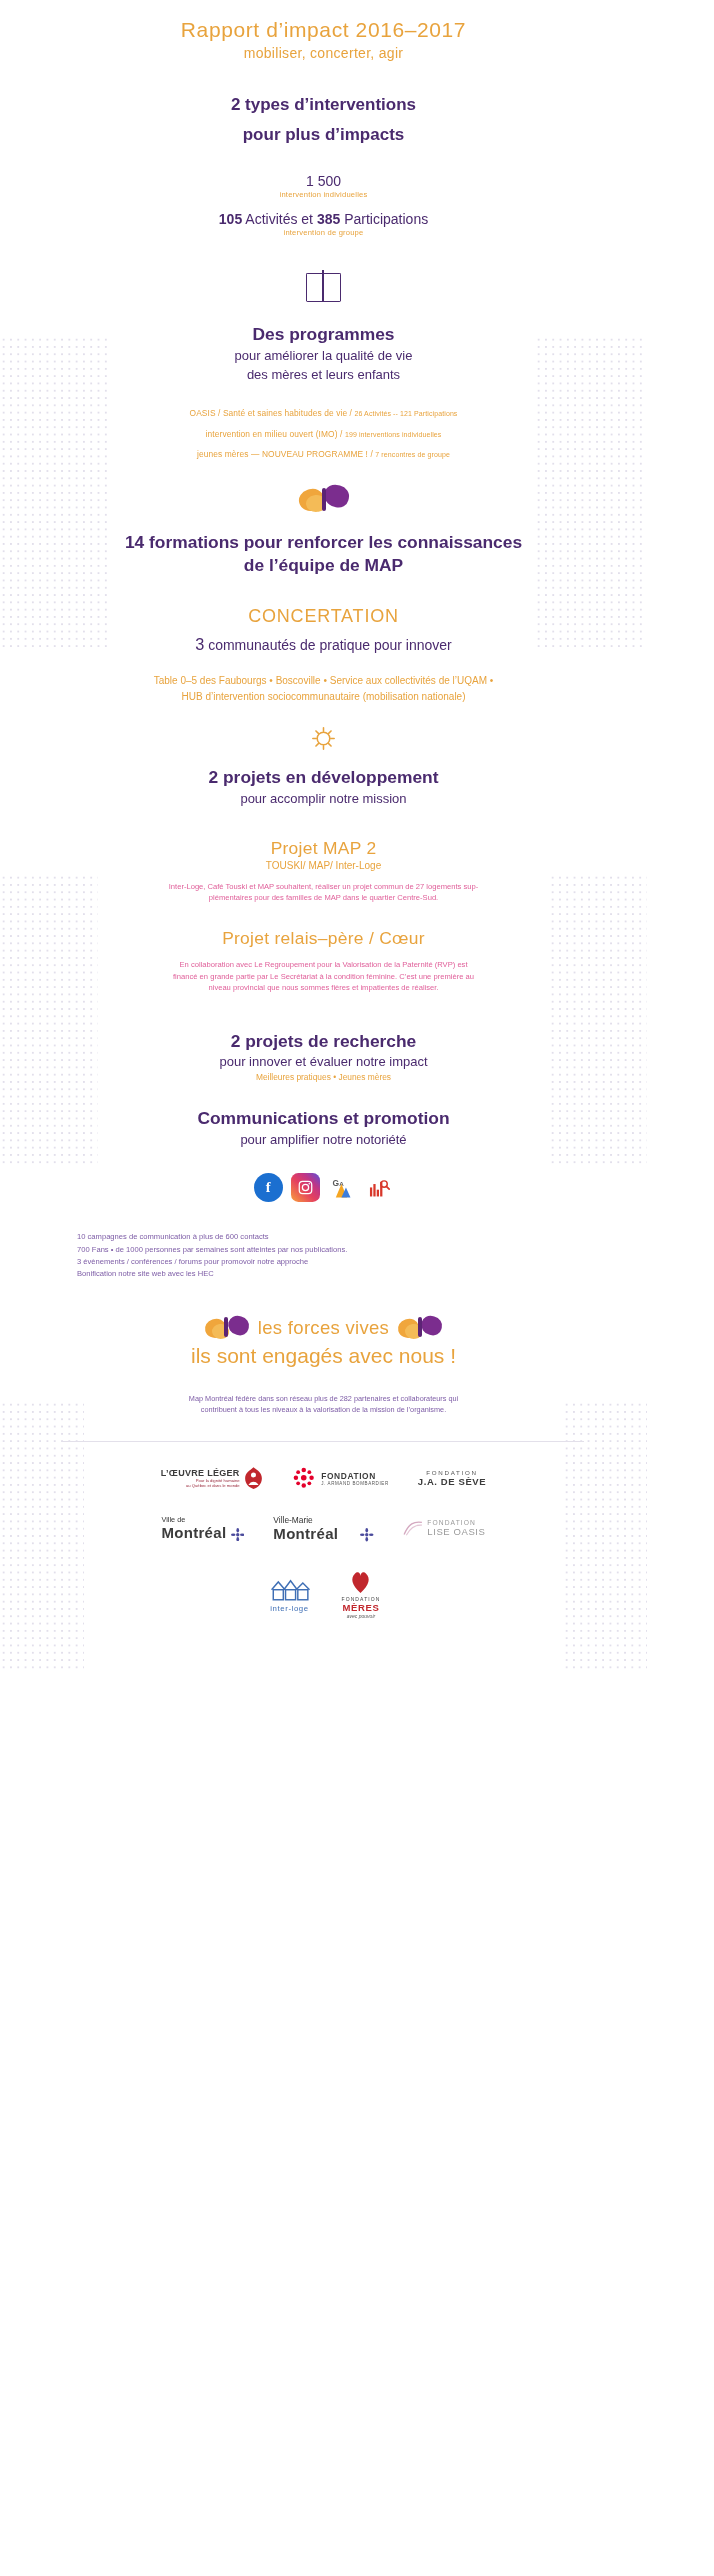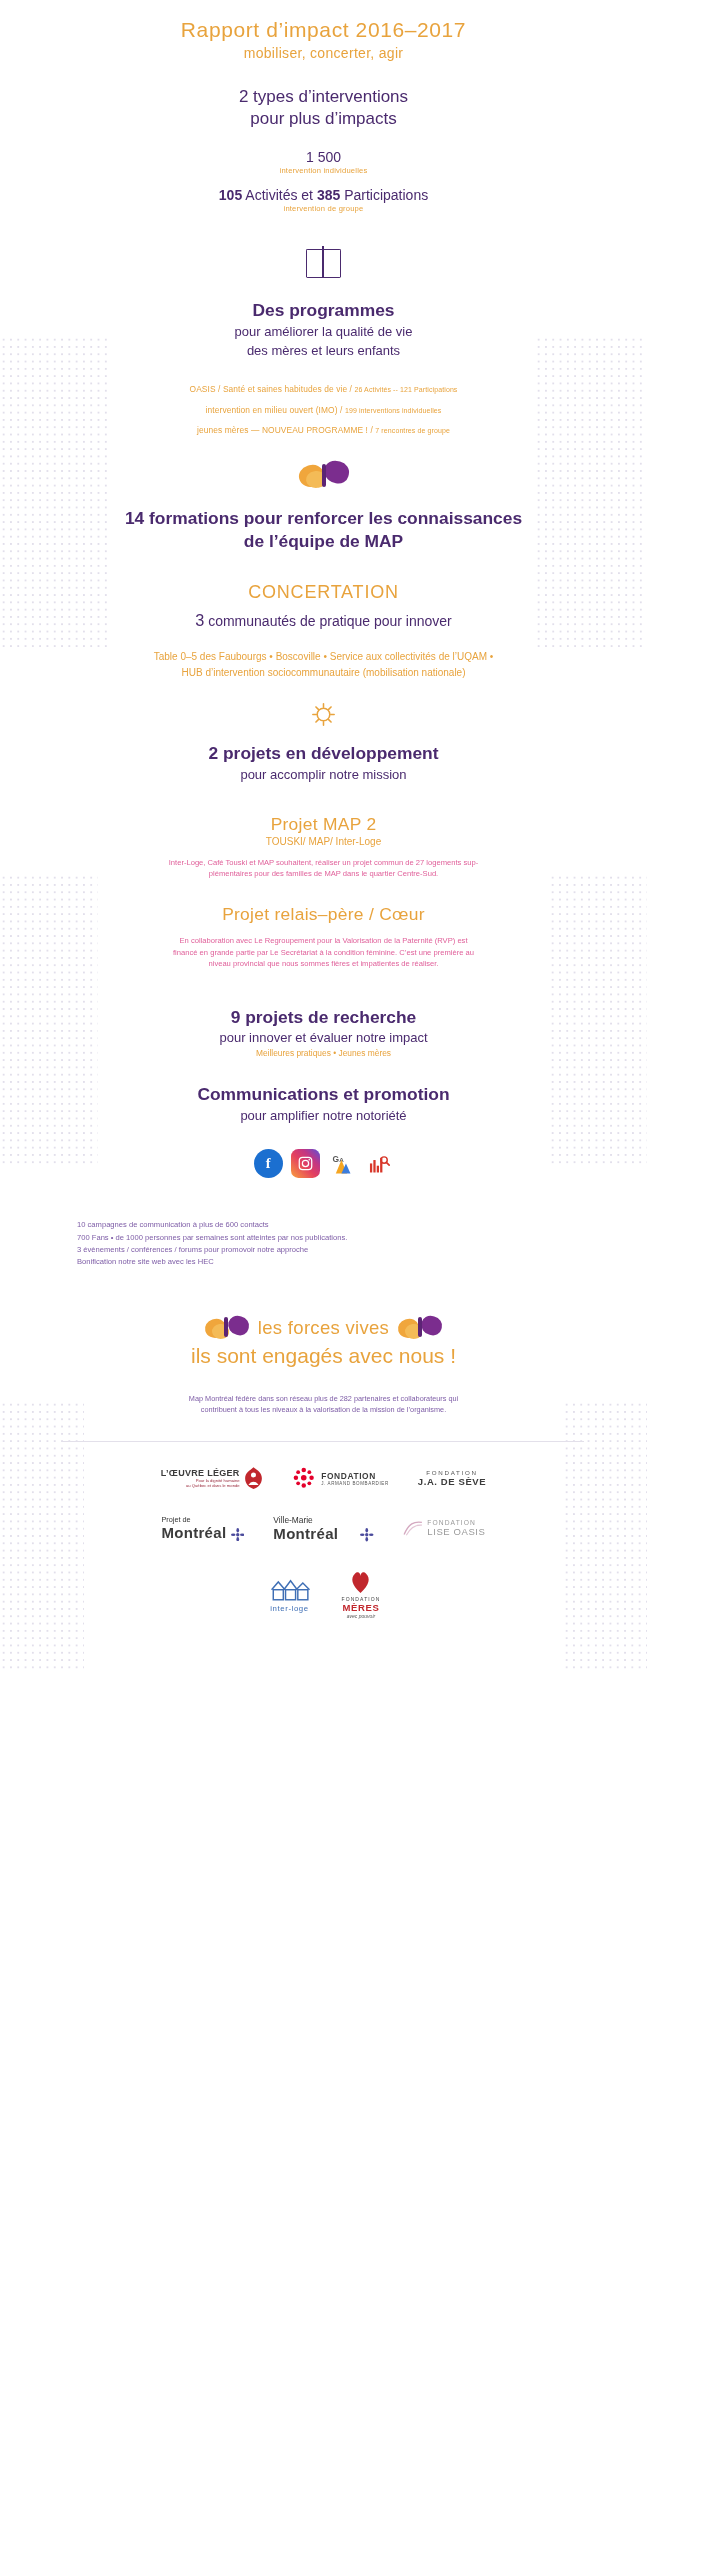--- a/index.html
+++ b/index.html
@@ -47,23 +47,23 @@
   .subtitle-main {
     font-size:14px;
     color:#e8a33d;
     font-weight:400;
     margin:2.2px 0 0 0;
     letter-spacing:0.3px;
   }
   h2.block-title {
     font-size:17px;
     line-height:1.28;
-    font-weight:400;
+    font-weight:700;
     color:#4a2a6e;
-    margin:0;
+    margin:8px;
   }
   .big-stat {
     font-size:14px;
     color:#4a2a6e;
     font-weight:400;
     margin:0;
   }
   .big-stat strong { font-weight:700; }
   .cap-orange {
     color:#e8a33d;
@@ -130,21 +130,21 @@
     font-size:8.4px;
     color:#e8a33d;
     margin:1.1px 0 0 0;
   }
   .stats-left {
     text-align:left;
     font-size:7.6px;
     color:#7d5ca6;
     line-height:1.62;
     width:493px;
-    margin:16px auto;
+    margin:4px auto;
   }
   .forces {
     font-size:18.5px;
     color:#e8a33d;
     font-weight:400;
     margin:0;
     letter-spacing:0.3px;
   }
   .forces2 {
     font-size:21px;
@@ -348,21 +348,21 @@
     <div class="sp-44"></div>
 
     <p class="proj-title">Projet relais–père / Cœur</p>
     <div class="sp-18"></div>
     <p class="body-pink">En collaboration avec Le Regroupement pour la Valorisation de la Paternité (RVP) est</p>
     <p class="body-pink">financé en grande partie par Le Secrétariat à la condition féminine. C’est une première au</p>
     <p class="body-pink">niveau provincial que nous sommes fières et impatientes de réaliser.</p>
 
     <div class="sp-64"></div>
 
-    <h2 class="sec-heading">9 projets de recherche</h2>
+    <h2 class="sec-heading">2 projets de recherche</h2>
     <p class="sec-sub">pour innover et évaluer notre impact</p>
     <p class="mini-orange">Meilleures pratiques  •  Jeunes mères</p>
 
     <div class="sp-44"></div>
 
     <h2 class="sec-heading">Communications et promotion</h2>
     <p class="sec-sub">pour amplifier notre notoriété</p>
 
     <div class="sp-44"></div>
 
@@ -475,21 +475,21 @@
         <div class="logo-text" style="font-size:9.5px;letter-spacing:0.6px;">J.A. DE SÈVE</div>
       </div>
     </div>
 
     <div class="sp-44"></div>
 
     <div class="logos-row">
       <div class="logo-box">
         <div style="display:flex;align-items:flex-end;gap:4.5px;">
           <div style="text-align:left;">
-            <div style="font-size:7.3px;color:#333;">Projet de</div>
+            <div style="font-size:7.3px;color:#333;">Ville de</div>
             <div class="logo-text" style="font-size:15px;">Montréal</div>
           </div>
           <svg width="13.5" height="13.5" viewBox="0 0 24 24">
             <g fill="#4a4a9c">
               <circle cx="12" cy="12" r="3"></circle>
               <ellipse cx="12" cy="4" rx="2.4" ry="4"></ellipse>
               <ellipse cx="12" cy="20" rx="2.4" ry="4"></ellipse>
               <ellipse cx="4" cy="12" rx="4" ry="2.4"></ellipse>
               <ellipse cx="20" cy="12" rx="4" ry="2.4"></ellipse>
             </g>

